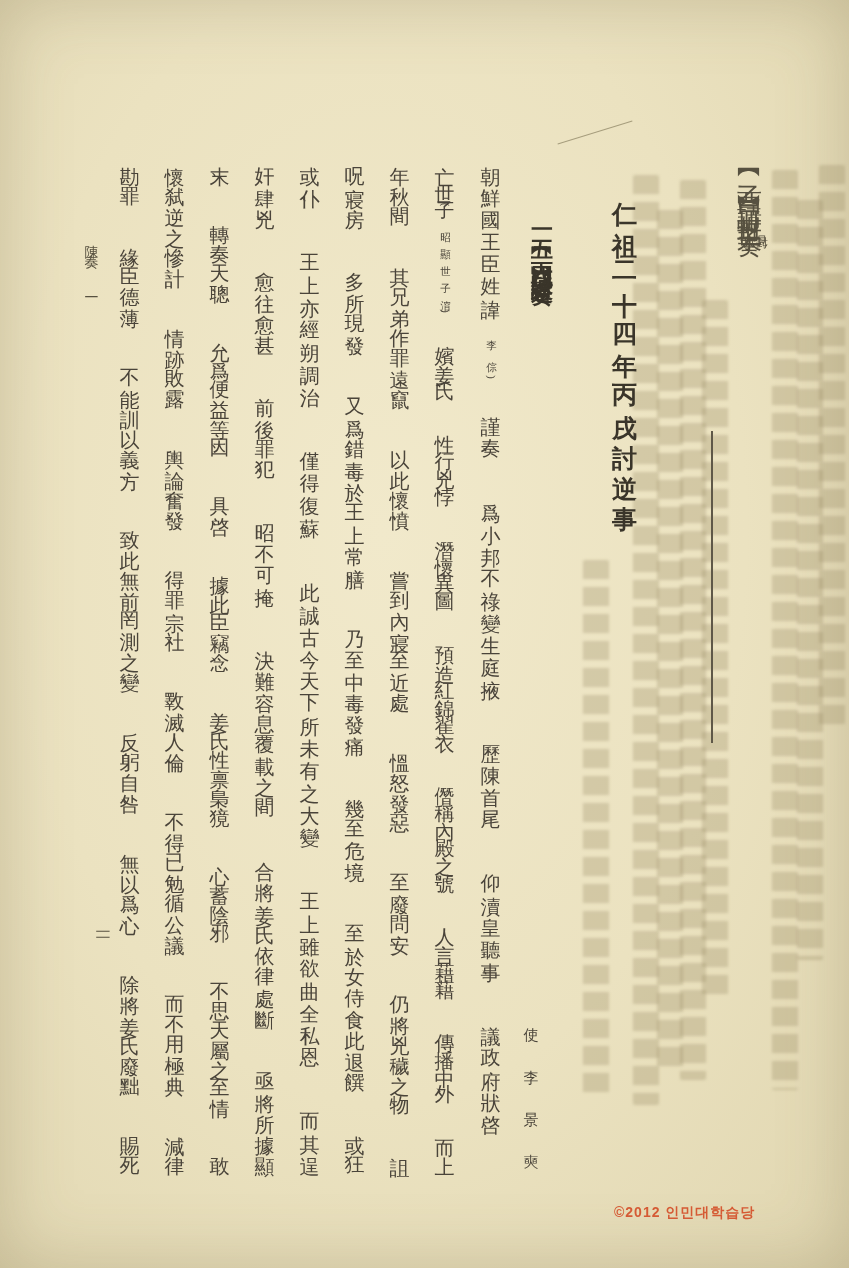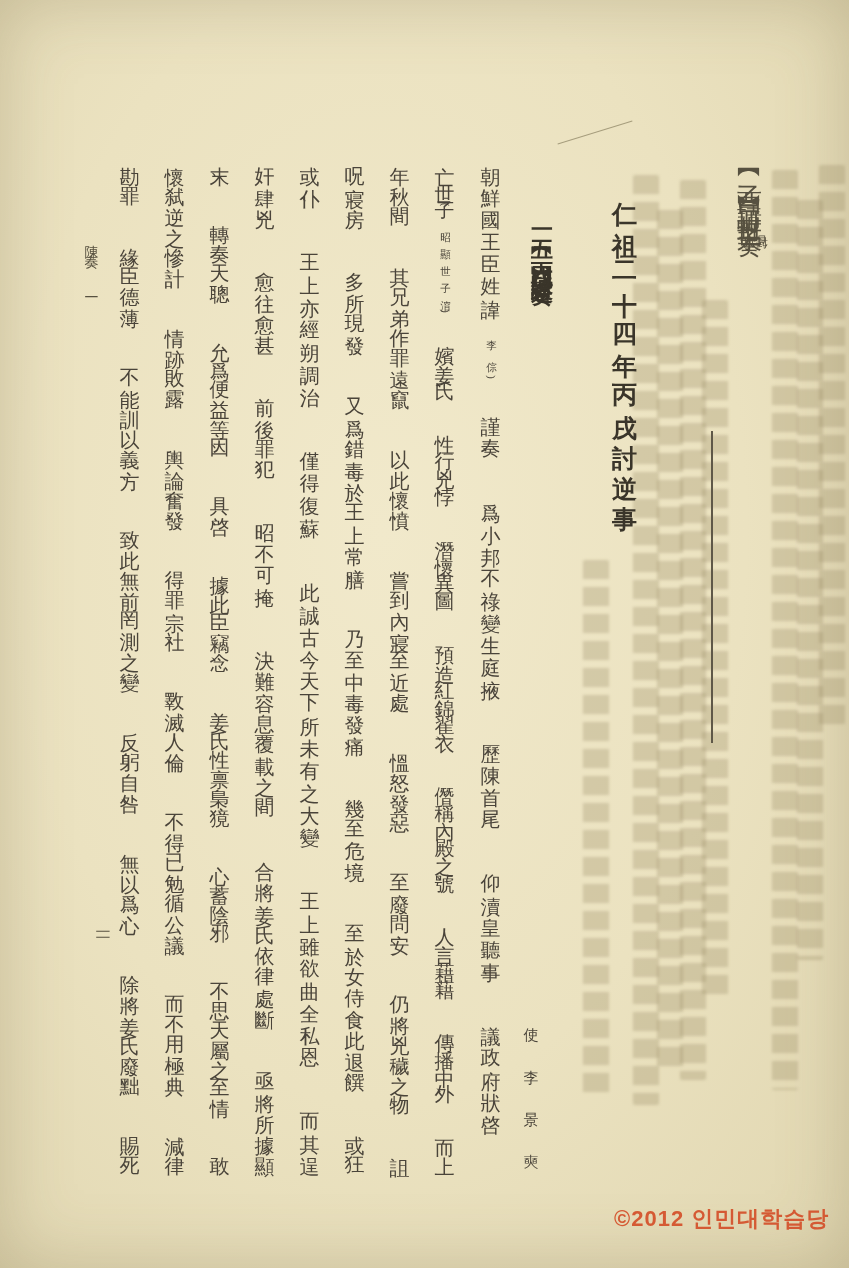--- a/index.html
+++ b/index.html
@@ -59,21 +59,21 @@
   .small-note { font-size:10.5px; letter-spacing:0px; }
 
   .margin-title { position:absolute; left:82px; top:234px; font-size:14px; letter-spacing:10px; color:#575140; }
   .margin-vol { margin-top:36px; }
 
   .page-num { position:absolute; left:93px; top:924px; font-size:15px; letter-spacing:6px; color:#575140; }
 
   .watermark {
     position:absolute; left:614px; top:1204px;
     font-family:"Liberation Sans","DejaVu Sans",sans-serif;
-    font-size:22px; font-weight:bold; letter-spacing:1px;
+    font-size:14px; font-weight:bold; letter-spacing:1px;
     color:#d4502a; opacity:0.92;
   }
 </style>
 </head>
 <body>
 
 <div class="page">
 
   <div class="ghost" style="left:772px; top:170px; height:920px;"></div>
   <div class="ghost" style="left:797px; top:200px; height:760px;"></div>

